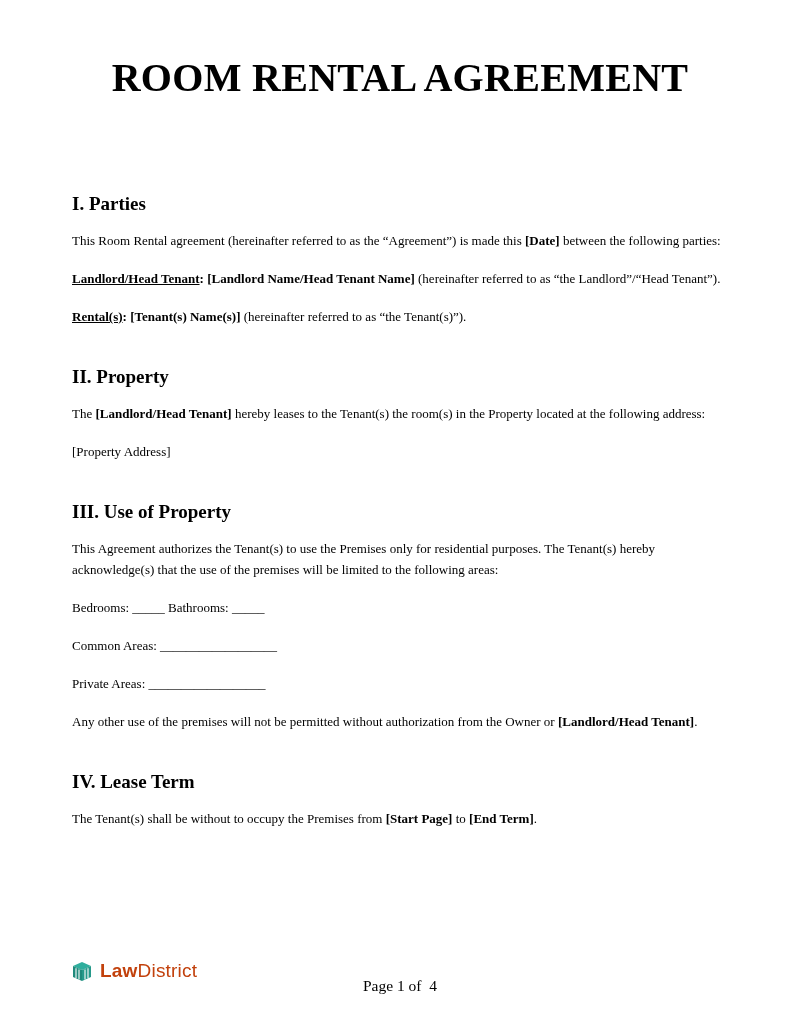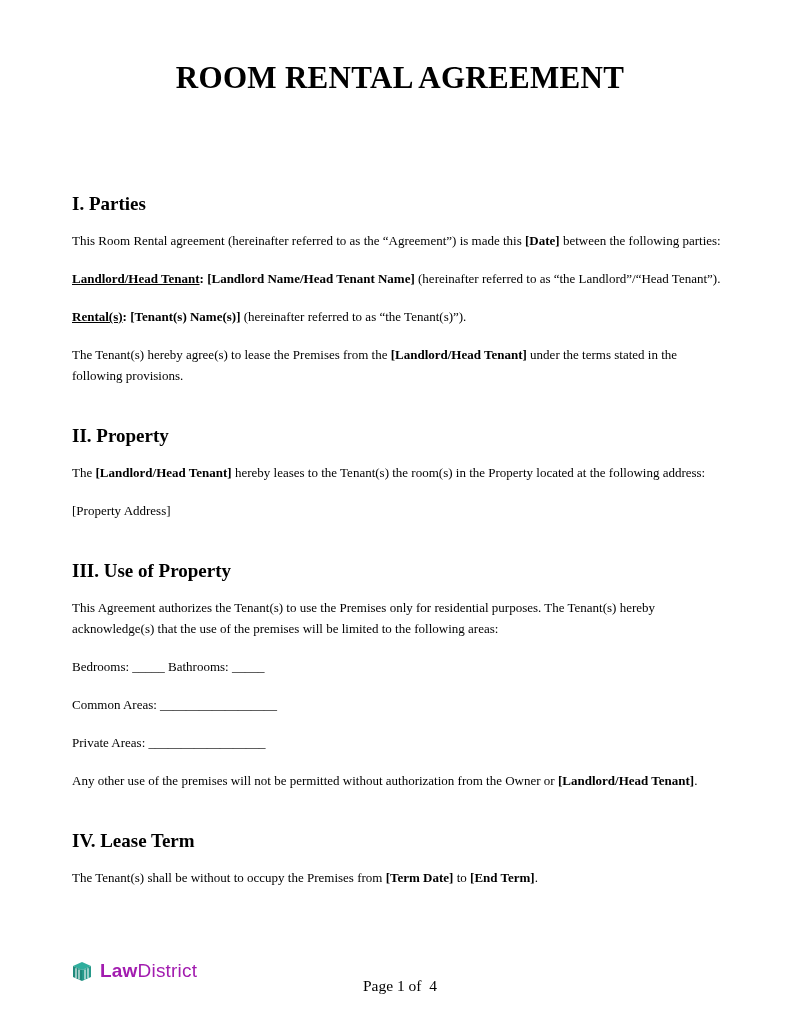--- a/index.html
+++ b/index.html
@@ -9,21 +9,21 @@
     width: 800px;
     height: 1035px;
     position: relative;
     background: #ffffff;
     color: #000000;
     font-family: "Liberation Serif", serif;
     overflow: hidden;
   }
   .doc-title {
     text-align: center;
-    font-size: 31px;
+    font-size: 40px;
     font-weight: 700;
     margin: 60px 72px 0 72px;
     letter-spacing: 0.3px;
     line-height: 36px;
   }
   .sections {
     padding: 40px 72px 0 72px;
   }
   .doc-section { margin-top: 38px; }
   .doc-section:first-child { margin-top: 56px; }
@@ -52,21 +52,21 @@
     left: 70px;
     top: 2px;
     display: flex;
     align-items: center;
     gap: 6px;
     font-family: "Liberation Sans", sans-serif;
   }
   .logo-icon { display: inline-flex; }
   .logo-text {
     font-size: 19px;
-    color: #a21caf;
+    color: #c2410c;
     letter-spacing: 0.2px;
     line-height: 24px;
   }
   .logo-text .law { font-weight: 700; }
   .logo-text .district { font-weight: 400; }
   .page-number {
     position: absolute;
     left: 50%;
     transform: translateX(-50%);
     top: 20px;
@@ -80,38 +80,37 @@
 <div class="page">
 
   <h1 class="doc-title">ROOM RENTAL AGREEMENT</h1>
 
   <main class="sections">
       <section class="doc-section">
         <h2 class="section-heading">I. Parties</h2>
         <p class="doc-paragraph"><span>This Room Rental agreement (hereinafter referred to as the “Agreement”) is made this </span><span class="seg-b">[Date]</span><span> between the following parties:</span></p>
         <p class="doc-paragraph"><span class="seg-b seg-u">Landlord/Head Tenant</span><span class="seg-b">: </span><span class="seg-b">[Landlord Name/Head Tenant Name]</span><span> (hereinafter referred to as “the Landlord”/“Head Tenant”).</span></p>
         <p class="doc-paragraph"><span class="seg-b seg-u">Rental(s)</span><span class="seg-b">: </span><span class="seg-b">[Tenant(s) Name(s)]</span><span> (hereinafter referred to as “the Tenant(s)”).</span></p>
-        <p class="doc-paragraph"><span>The Tenant(s) hereby agree(s) to lease the Premises from the </span><span class="seg-b">[Landlord/Head Tenant]</span><span> under the terms stated in the following provisions.</span></p>
       </section>
       <section class="doc-section">
         <h2 class="section-heading">II. Property</h2>
         <p class="doc-paragraph"><span>The </span><span class="seg-b">[Landlord/Head Tenant]</span><span> hereby leases to the Tenant(s) the room(s) in the Property located at the following address:</span></p>
         <p class="doc-paragraph"><span>[Property Address]</span></p>
       </section>
       <section class="doc-section">
         <h2 class="section-heading">III. Use of Property</h2>
         <p class="doc-paragraph"><span>This Agreement authorizes the Tenant(s) to use the Premises only for residential purposes. The Tenant(s) hereby acknowledge(s) that the use of the premises will be limited to the following areas:</span></p>
         <p class="doc-paragraph"><span>Bedrooms: _____ Bathrooms: _____</span></p>
         <p class="doc-paragraph"><span>Common Areas: __________________</span></p>
         <p class="doc-paragraph"><span>Private Areas: __________________</span></p>
         <p class="doc-paragraph"><span>Any other use of the premises will not be permitted without authorization from the Owner or </span><span class="seg-b">[Landlord/Head Tenant]</span><span>.</span></p>
       </section>
       <section class="doc-section">
         <h2 class="section-heading">IV. Lease Term</h2>
-        <p class="doc-paragraph"><span>The Tenant(s) shall be without to occupy the Premises from </span><span class="seg-b">[Term Date]</span><span> to </span><span class="seg-b">[End Term]</span><span>.</span></p>
+        <p class="doc-paragraph"><span>The Tenant(s) shall be without to occupy the Premises from </span><span class="seg-b">[Start Page]</span><span> to </span><span class="seg-b">[End Term]</span><span>.</span></p>
       </section>
     </main>
 
   <footer class="footer">
     <div class="logo">
       <span class="logo-icon">
         <svg width="24" height="24" viewBox="0 0 24 24" aria-hidden="true">
           <polygon points="3,7 12,3 21,7 12,11" fill="#2fae9d"></polygon>
           <polygon points="3,7 12,11 12,22 3,18" fill="#1f8a7c"></polygon>
           <polygon points="21,7 12,11 12,22 21,18" fill="#26998a"></polygon>

